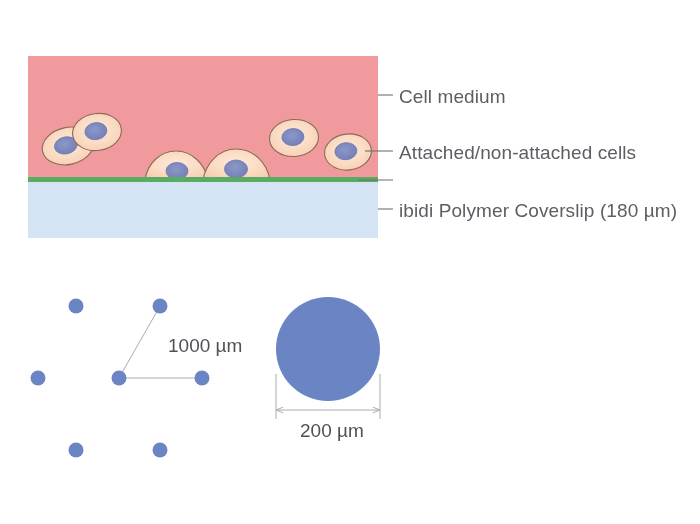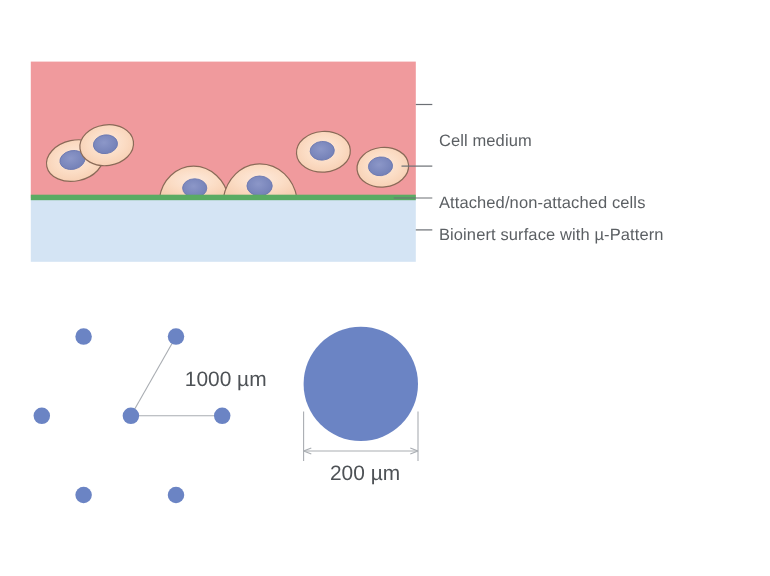--- a/index.html
+++ b/index.html
@@ -23,26 +23,25 @@
     height: 524px;
   }
   .stage > svg {
     position: absolute;
     left: 0; top: 0;
     display: block;
   }
   .lbl {
     position: absolute;
     font-family: "Liberation Sans", sans-serif;
-    font-size: 15px;
+    font-size: 19px;
     color: #5b5f63;
     white-space: nowrap;
     letter-spacing: 0.1px;
     line-height: 1;
-    margin-top: 34px;
   }
   .lbl-medium      { left: 399px; top: 87px; }
   .lbl-cells       { left: 399px; top: 143px; }
   .lbl-bioinert    { left: 399px; top: 172px; }
   .lbl-coverslip   { left: 399px; top: 201px; }
 
   .dim {
     position: absolute;
     font-family: "Liberation Sans", sans-serif;
     font-size: 19px;
@@ -148,20 +147,20 @@
         <path d="M 276 410 L 283 407.2 M 276 410 L 283 412.8" fill="none"></path>
         <path d="M 380 410 L 373 407.2 M 380 410 L 373 412.8" fill="none"></path>
       </g>
     </g>
   </svg>
 
   <div class="lbl lbl-medium">Cell medium</div>
 
   <div class="lbl lbl-cells">Attached/non-attached cells</div>
 
-  <div class="lbl lbl-bioinert">Bioinert surface with µ-Pattern</div>
 
+  <div class="lbl lbl-coverslip">ibidi Polymer Coverslip (180 µm)</div>
 
   <div class="dim dim-1000">1000 µm</div>
 
   <div class="dim dim-500">200 µm</div>
 
 </div>
 
 </body></html>

